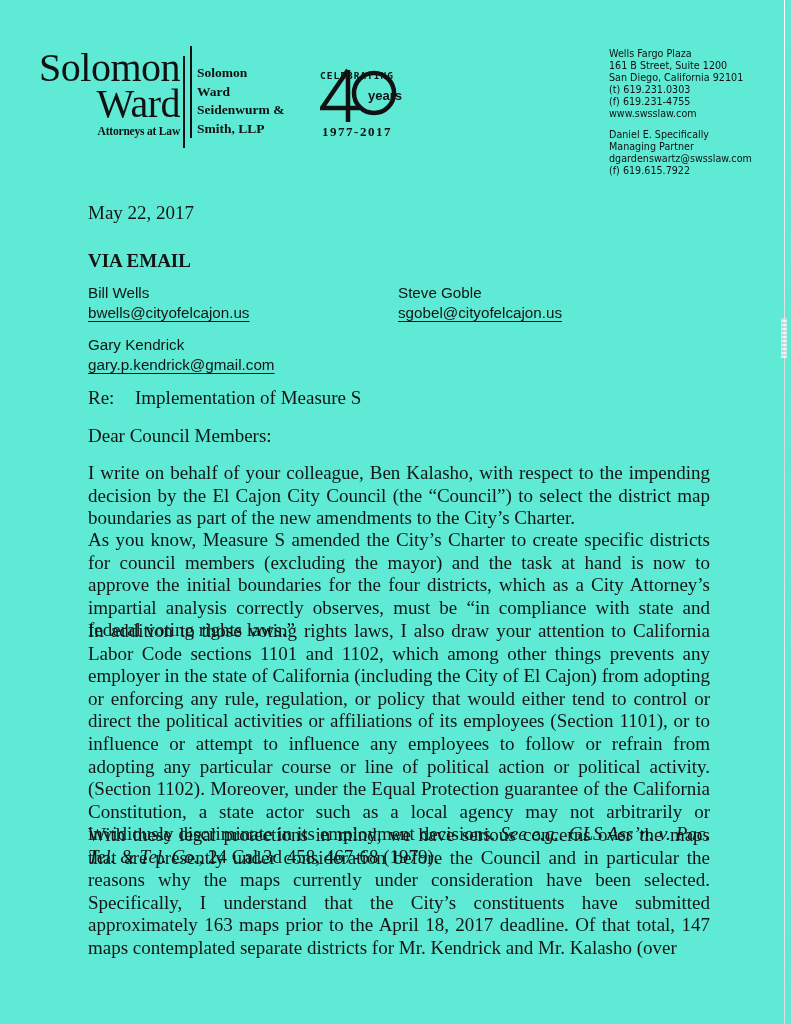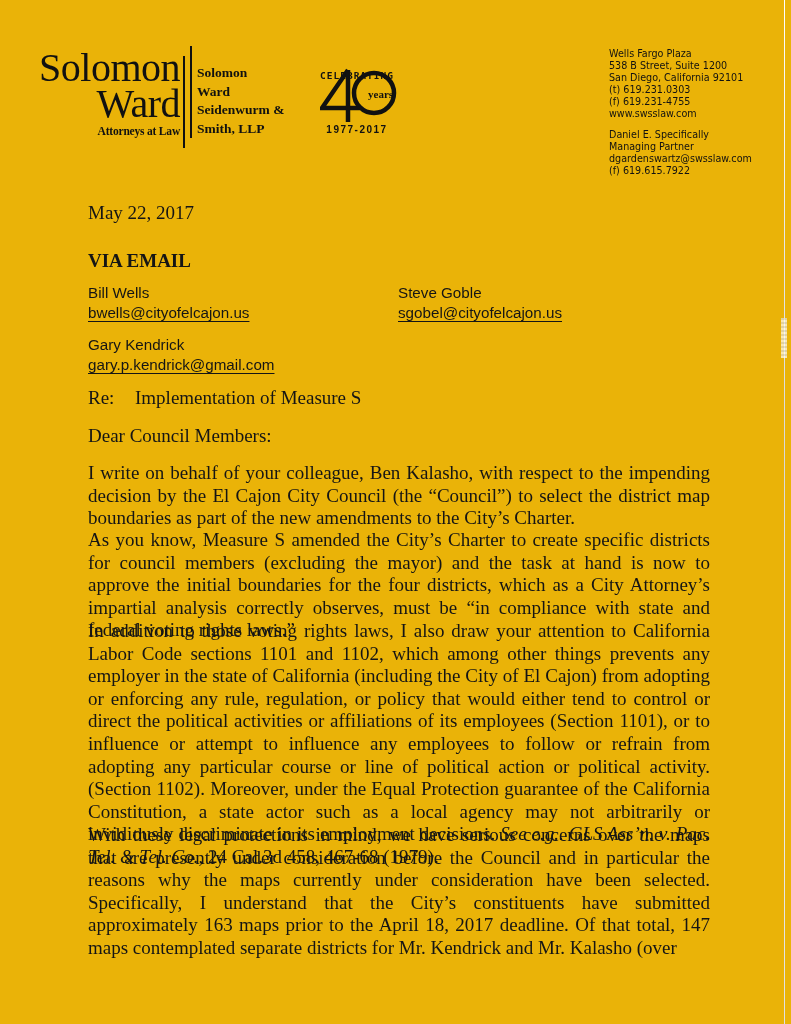--- a/index.html
+++ b/index.html
@@ -1,33 +1,33 @@
 <!DOCTYPE html>
 <html><head>
 <meta charset="utf-8">
 <style>
   html, body { margin:0; padding:0; background:#ffffff; }
   body { width:791px; height:1024px; position:relative; overflow:hidden; color:#1a1a1a; }
-  .page { position:absolute; left:0; top:0; width:791px; height:1024px; background:#eab308; }
+  .page { position:absolute; left:0; top:0; width:791px; height:1024px; background:#5eead4; }
 
   
   .logo-main { position:absolute; left:28px; top:50px; width:152px; text-align:right; font-family:"Liberation Serif","DejaVu Serif",serif; color:#111; }
   .logo-main .l1 { font-size:40px; line-height:36px; letter-spacing:-0.5px; }
   .logo-main .l2 { font-size:40px; line-height:36px; letter-spacing:-0.5px; }
   .logo-main .l3 { font-size:11.5px; line-height:18px; font-weight:bold; letter-spacing:-0.2px; }
   .vline1 { position:absolute; left:183px; top:56px; width:2px; height:92px; background:#111; }
   .vline2 { position:absolute; left:190px; top:46px; width:2px; height:92px; background:#111; }
   .logo-firm { position:absolute; left:197px; top:64px; font-family:"Liberation Serif","DejaVu Serif",serif; font-size:13.5px; line-height:18.5px; font-weight:bold; color:#111; }
 
   
   .badge { position:absolute; left:312px; top:46px; width:90px; height:90px; }
   .badge .celebrating { position:absolute; left:0; top:8px; width:90px; text-align:center; font-family:"DejaVu Sans Mono","Liberation Mono",monospace; font-weight:bold; font-size:9.5px; letter-spacing:1px; color:#111;margin-top:16px; }
-  .badge .years-range { position:absolute; left:0; top:78px; width:90px; text-align:center; font-family:Liberation Sans, sans-serif; font-weight:bold; font-size:10px; letter-spacing:1.5px; color:#111; }
+  .badge .years-range { position:absolute; left:0; top:78px; width:90px; text-align:center; font-family:Liberation Serif, serif; font-weight:bold; font-size:13px; letter-spacing:1.5px; color:#111; }
   .badge svg { position:absolute; left:8px; top:22px; }
-  .badge .years-word { position:absolute; left:56px; top:42px; font-family:Liberation Serif, serif; font-weight:bold; font-size:11px; color:#111; }
+  .badge .years-word { position:absolute; left:56px; top:42px; font-family:Liberation Sans, sans-serif; font-weight:bold; font-size:13px; color:#111; }
 
   
   .addr { position:absolute; left:609px; top:48px; font-family:"DejaVu Sans","Liberation Sans",sans-serif; font-size:9.6px; line-height:12.1px; color:#111; }
   .addr .gap { height:8px; }
 
   
   .body-text { position:absolute; left:88px; width:622px; font-family:Liberation Serif, serif; font-size:19px; line-height:22.6px; color:#151515; }
   .date { top:202px; }
   .via { top:250px; font-weight:bold; }
   .recip { position:absolute; font-family:"Liberation Sans","DejaVu Sans",sans-serif; font-size:15.2px; line-height:20px; color:#151515; }
@@ -77,21 +77,21 @@
       <line x1="28" y1="2" x2="28" y2="54" stroke="#111" stroke-width="4.5"></line>
 
       <circle cx="54" cy="25" r="20" fill="none" stroke="#111" stroke-width="4.5"></circle>
     </svg>
     <div class="years-word">years</div>
     <div class="years-range">1977-2017</div>
   </div>
 
   <div class="addr">
     <div>Wells Fargo Plaza</div>
-    <div>538 B Street, Suite 1200</div>
+    <div>161 B Street, Suite 1200</div>
     <div>San Diego, California 92101</div>
     <div>(t) 619.231.0303</div>
     <div>(f) 619.231-4755</div>
     <div>www.swsslaw.com</div>
     <div class="gap"></div>
     <div>Daniel E. Specifically</div>
     <div>Managing Partner</div>
     <div>dgardenswartz@swsslaw.com</div>
     <div>(f) 619.615.7922</div>
   </div>

